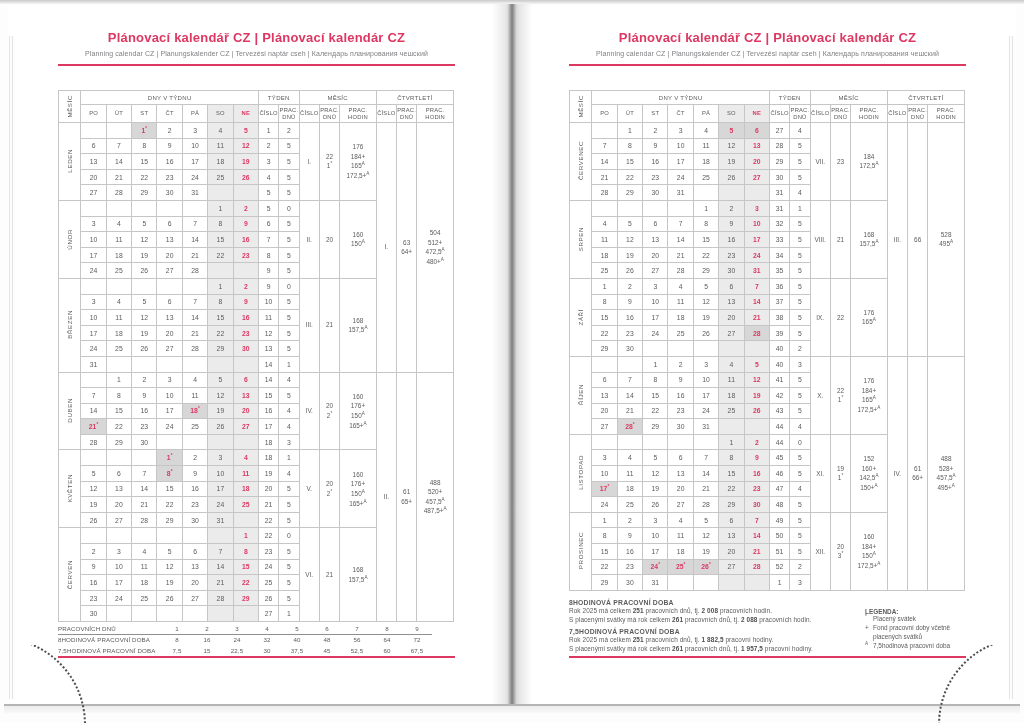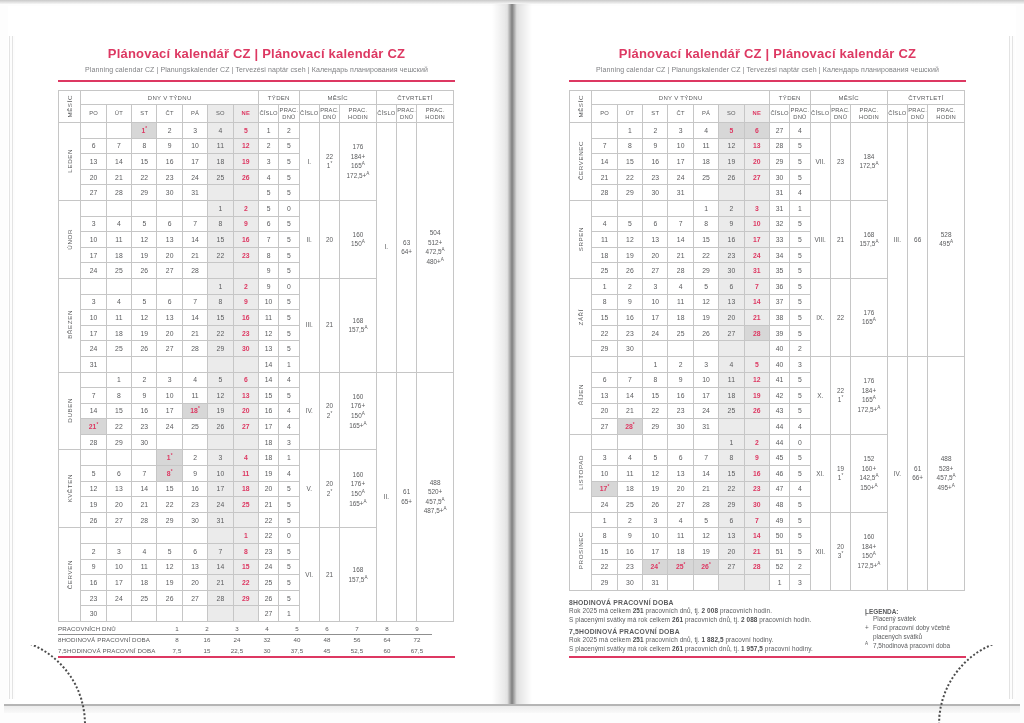--- a/index.html
+++ b/index.html
@@ -14,21 +14,21 @@
   .stack-edge.l{left:1px;} .stack-edge.r{right:1px;}
   .gutter{position:absolute;top:4px;left:492px;width:40px;height:702px;
       background:linear-gradient(90deg,rgba(0,0,0,0) 0%,rgba(0,0,0,.10) 38%,rgba(0,0,0,.50) 50%,rgba(0,0,0,.12) 62%,rgba(0,0,0,0) 100%);}
   .bottom-edge{position:absolute;left:4px;right:4px;top:704px;height:9px;
       background:linear-gradient(#b5b5b5 0 2px,#ececec 2px,#f9f9f9);}
   .corner{position:absolute;bottom:0;width:105px;height:78px;overflow:hidden;}
   .corner.bl{left:0;} .corner.br{right:0;}
   .corner .arc{position:absolute;width:170px;height:170px;border:2px dotted #4c4c4c;border-radius:50%;}
   .corner.bl .arc{left:-88px;bottom:-88px;} .corner.br .arc{right:-88px;bottom:-88px;}
 
-  .page-header{position:absolute;top:24px;left:0;right:0;text-align:center;margin-top:16px;}
+  .page-header{position:absolute;top:24px;left:0;right:0;text-align:center;}
   .title{font-size:13px;font-weight:bold;color:#dd3862;letter-spacing:.2px;}
   .subtitle{font-size:7px;color:#808184;margin-top:5px;letter-spacing:.1px;}
   .header-rule{width:397px;margin:7px auto 0;border-top:2px solid #dd3862;}
 
   .cal-host{position:absolute;top:84px;left:50px;}
   table.cal{width:396px;border-collapse:collapse;table-layout:fixed;}
   .cal th,.cal td{border:1px solid #c6c6c6;padding:0;text-align:center;vertical-align:middle;
       font-weight:normal;color:#5a5b5d;overflow:hidden;}
   .cal thead tr.g th{height:13px;font-size:6px;letter-spacing:.3px;}
   .cal thead tr.d th{height:17px;font-size:5.8px;line-height:1.15;letter-spacing:.2px;}

